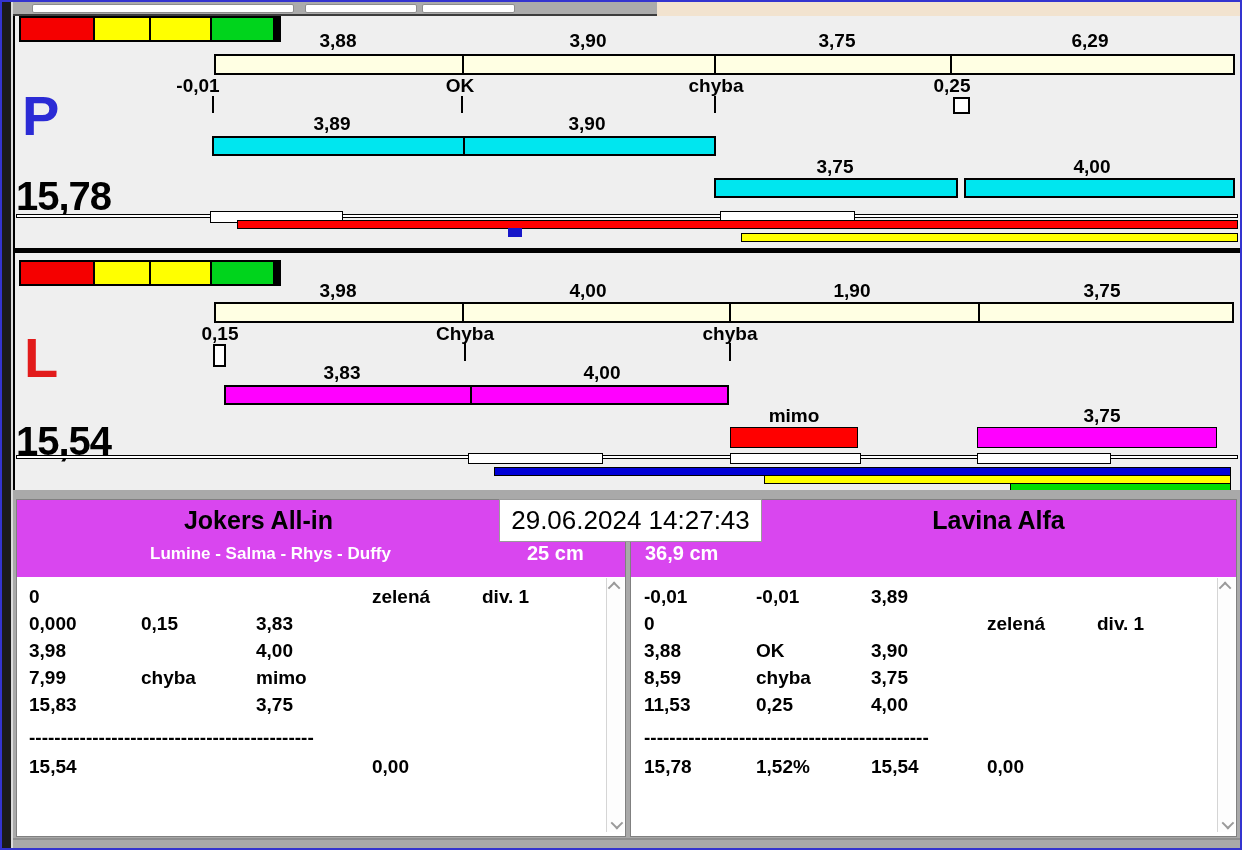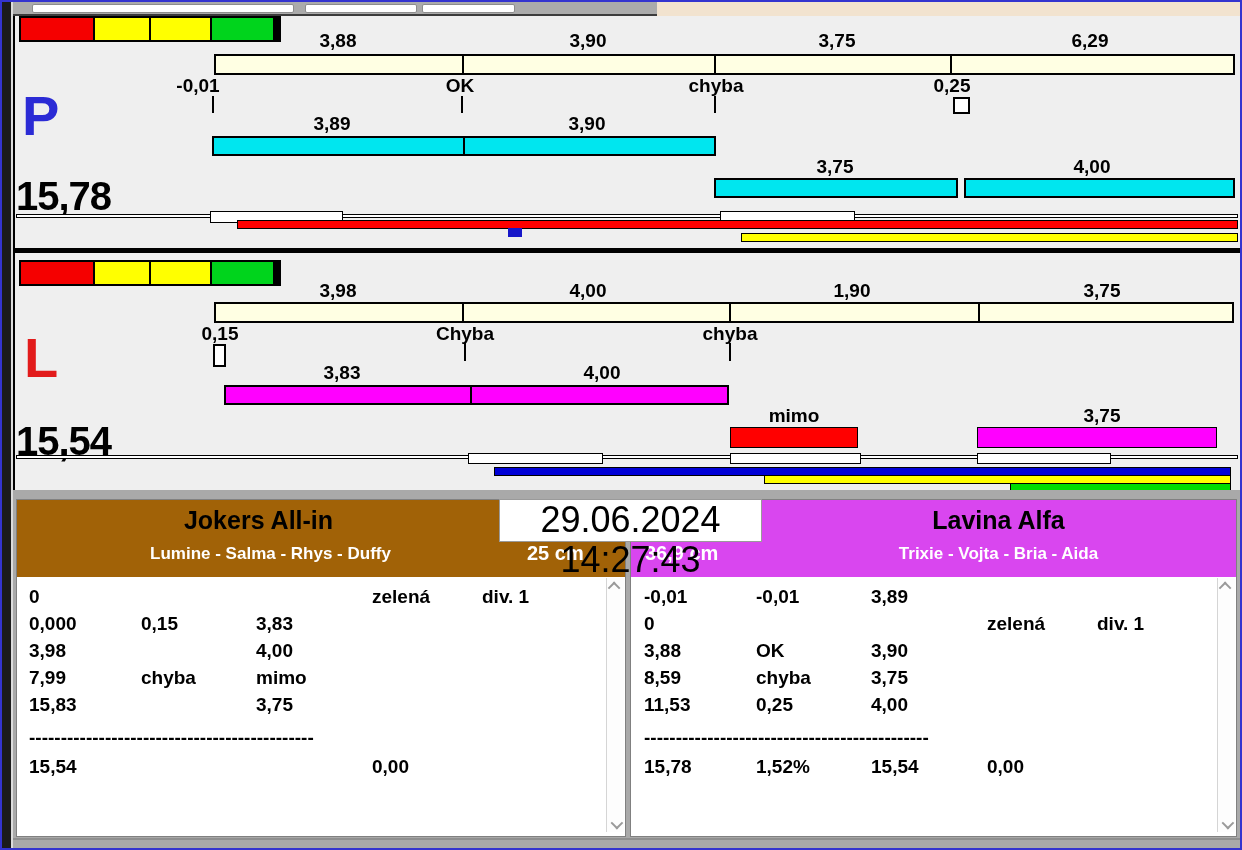--- a/index.html
+++ b/index.html
@@ -29,21 +29,21 @@
   .textflow{position:absolute;color:#000;font-weight:bold;font-size:19px;}
   .textrow{display:grid;grid-template-columns:112px 115px 116px 110px 1fr;height:27px;line-height:27px;white-space:nowrap;}
   .textcell{overflow:visible;white-space:nowrap;}
   .dashline{height:27px;line-height:27px;margin-top:6px;white-space:nowrap;letter-spacing:0px;}
   .totals .textrow{margin-top:2px;}
   .scrollbar{position:absolute;width:17px;background:#fdfdfd;border-left:1px solid #d5d5d5;}
   .sb-btn{position:absolute;left:0;width:17px;height:16px;background:#fdfdfd;display:flex;align-items:center;justify-content:center;}
   .chev{width:7px;height:7px;border-left:2px solid #9a9a9a;border-top:2px solid #9a9a9a;}
   .chev.up{transform:rotate(45deg) translateY(2px);}
   .chev.down{transform:rotate(225deg) translateY(2px);}
-  .ts-box{position:absolute;background:#fff;border:1px solid #9a9a9a;text-align:center;font-size:36px;color:#000;line-height:40px;}
+  .ts-box{position:absolute;background:#fff;border:1px solid #9a9a9a;text-align:center;font-size:26px;color:#000;line-height:40px;}
 </style>
 </head>
 <body>
 
 <div id="screen">
 
   <div class="abs" style="left:0;top:0;width:1242px;height:14px;background:#ababab;border-bottom:2px solid #3c3c3c;"></div>
   <div class="abs" style="left:30px;top:2px;width:262px;height:9px;background:#fff;border:1px solid #8d8d8d;border-radius:2px;"></div>
   <div class="abs" style="left:303px;top:2px;width:112px;height:9px;background:#fff;border:1px solid #8d8d8d;border-radius:2px;"></div>
   <div class="abs" style="left:420px;top:2px;width:93px;height:9px;background:#fff;border:1px solid #8d8d8d;border-radius:2px;"></div>
@@ -148,21 +148,21 @@
   <div class="thinbar" style="left:728px;top:451px;width:131px;height:11px;background:#fff;"></div>
   <div class="thinbar" style="left:975px;top:451px;width:134px;height:11px;background:#fff;"></div>
   <div class="thinbar" style="left:492px;top:465px;width:737px;height:9px;background:#0000D6;"></div>
   <div class="thinbar" style="left:762px;top:473px;width:467px;height:9px;background:#ffff00;"></div>
   <div class="thinbar" style="left:1008px;top:481px;width:221px;height:8px;background:#00DD00;"></div>
 
   <div class="abs" style="left:11px;top:488px;width:1229px;height:362px;background:#a9a9a9;"></div>
   <div class="abs" style="left:11px;top:836px;width:1229px;height:2px;background:#8f8f8f;"></div>
 
   <div class="panel" style="left:14px;top:497px;width:608px;height:336px;">
-    <div class="panel-header" style="background:#a16207;">
+    <div class="panel-header" style="background:#d946ef;">
       <div class="team-name" style="left:0;width:483px;">Jokers All-in</div>
       <div class="team-dogs" style="left:12px;width:483px;">Lumine - Salma - Rhys - Duffy</div>
       <div class="team-height" style="left:510px;text-align:right;">25 cm</div>
     </div>
     <div class="abs" style="left:0;top:77px;right:0;bottom:0;background:#fff;">
       <div class="textflow" style="left:12px;top:6px;width:560px;">
         <div>
             <div class="textrow">
               <div class="textcell">0</div>
               <div class="textcell"></div>
@@ -217,21 +217,20 @@
         <div class="sb-btn" style="bottom:0;">
             <span class="chev down"></span>
           </div>
       </div>
     </div>
   </div>
 
   <div class="panel" style="left:628px;top:497px;width:605px;height:336px;">
     <div class="panel-header" style="background:#d946ef;">
       <div class="team-name" style="left:130px;width:475px;">Lavina Alfa</div>
-      <div class="team-dogs" style="left:130px;width:475px;">Trixie - Vojta - Bria - Aida</div>
       <div class="team-height" style="left:14px;">36,9 cm</div>
     </div>
     <div class="abs" style="left:0;top:77px;right:0;bottom:0;background:#fff;">
       <div class="textflow" style="left:13px;top:6px;width:560px;">
         <div>
             <div class="textrow">
               <div class="textcell">-0,01</div>
               <div class="textcell">-0,01</div>
               <div class="textcell">3,89</div>
               <div class="textcell"></div>

